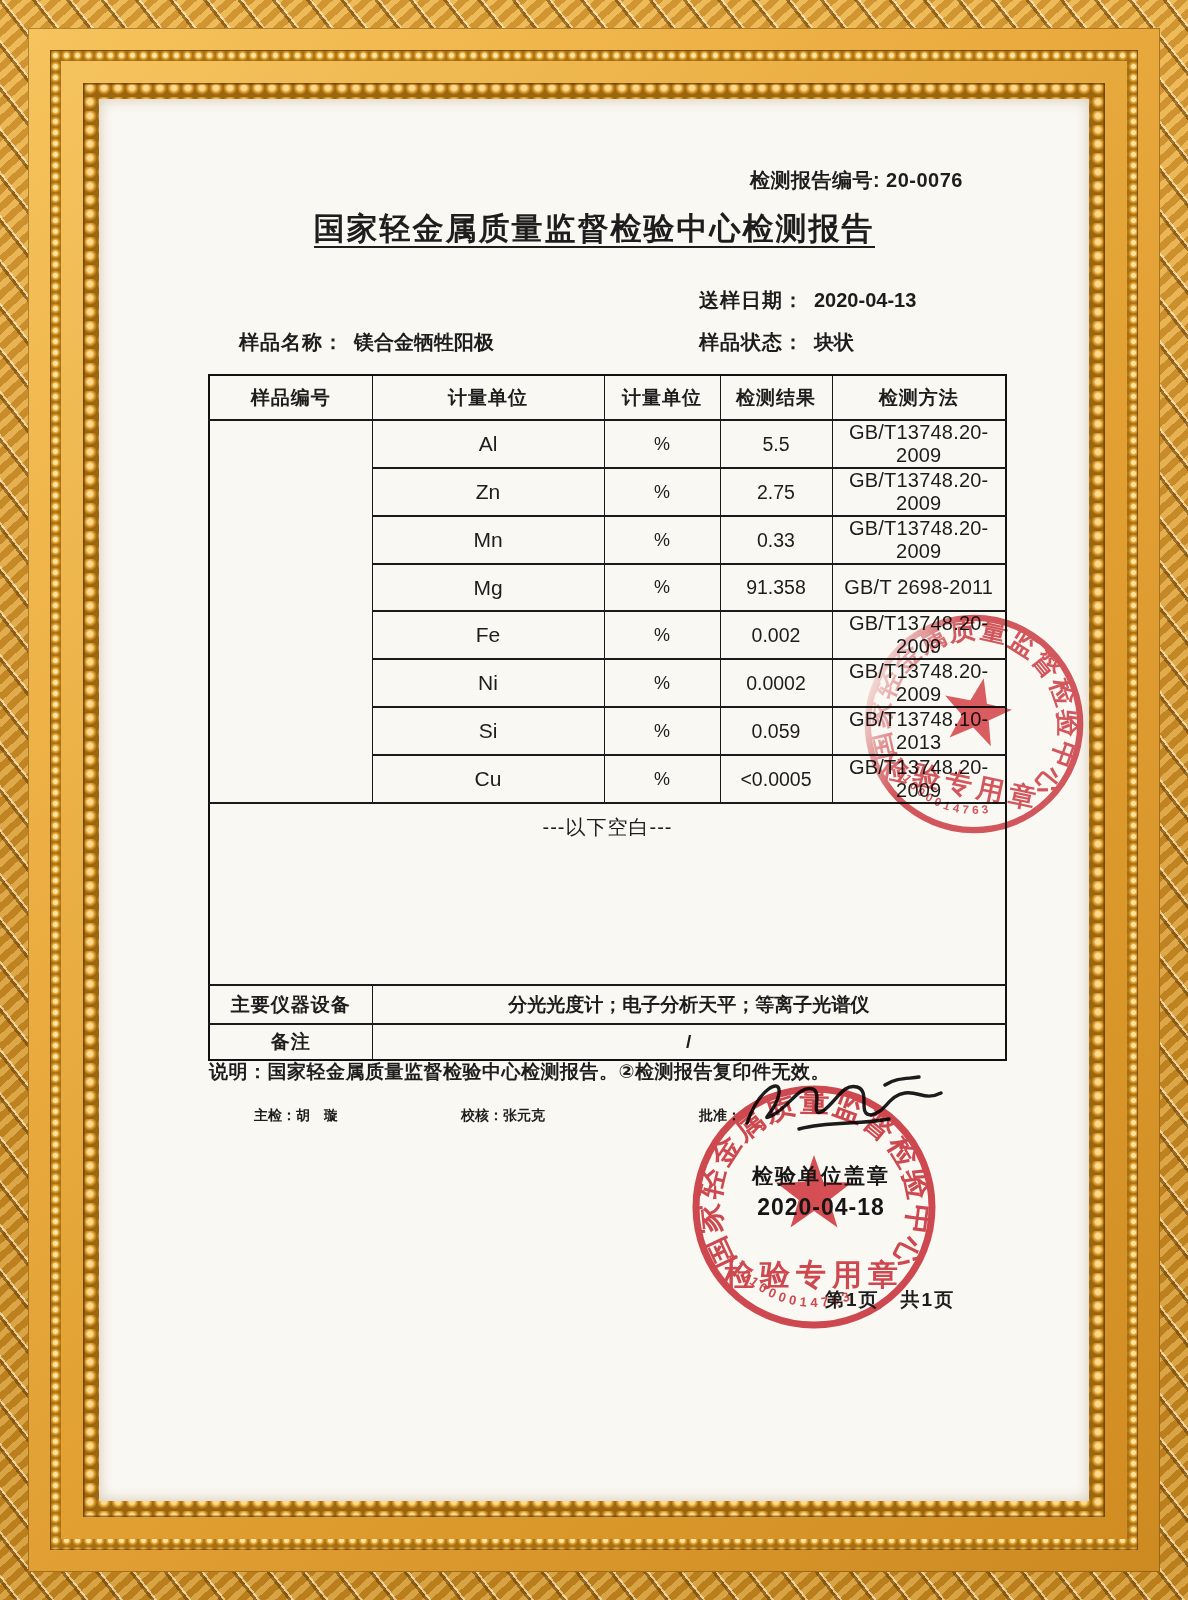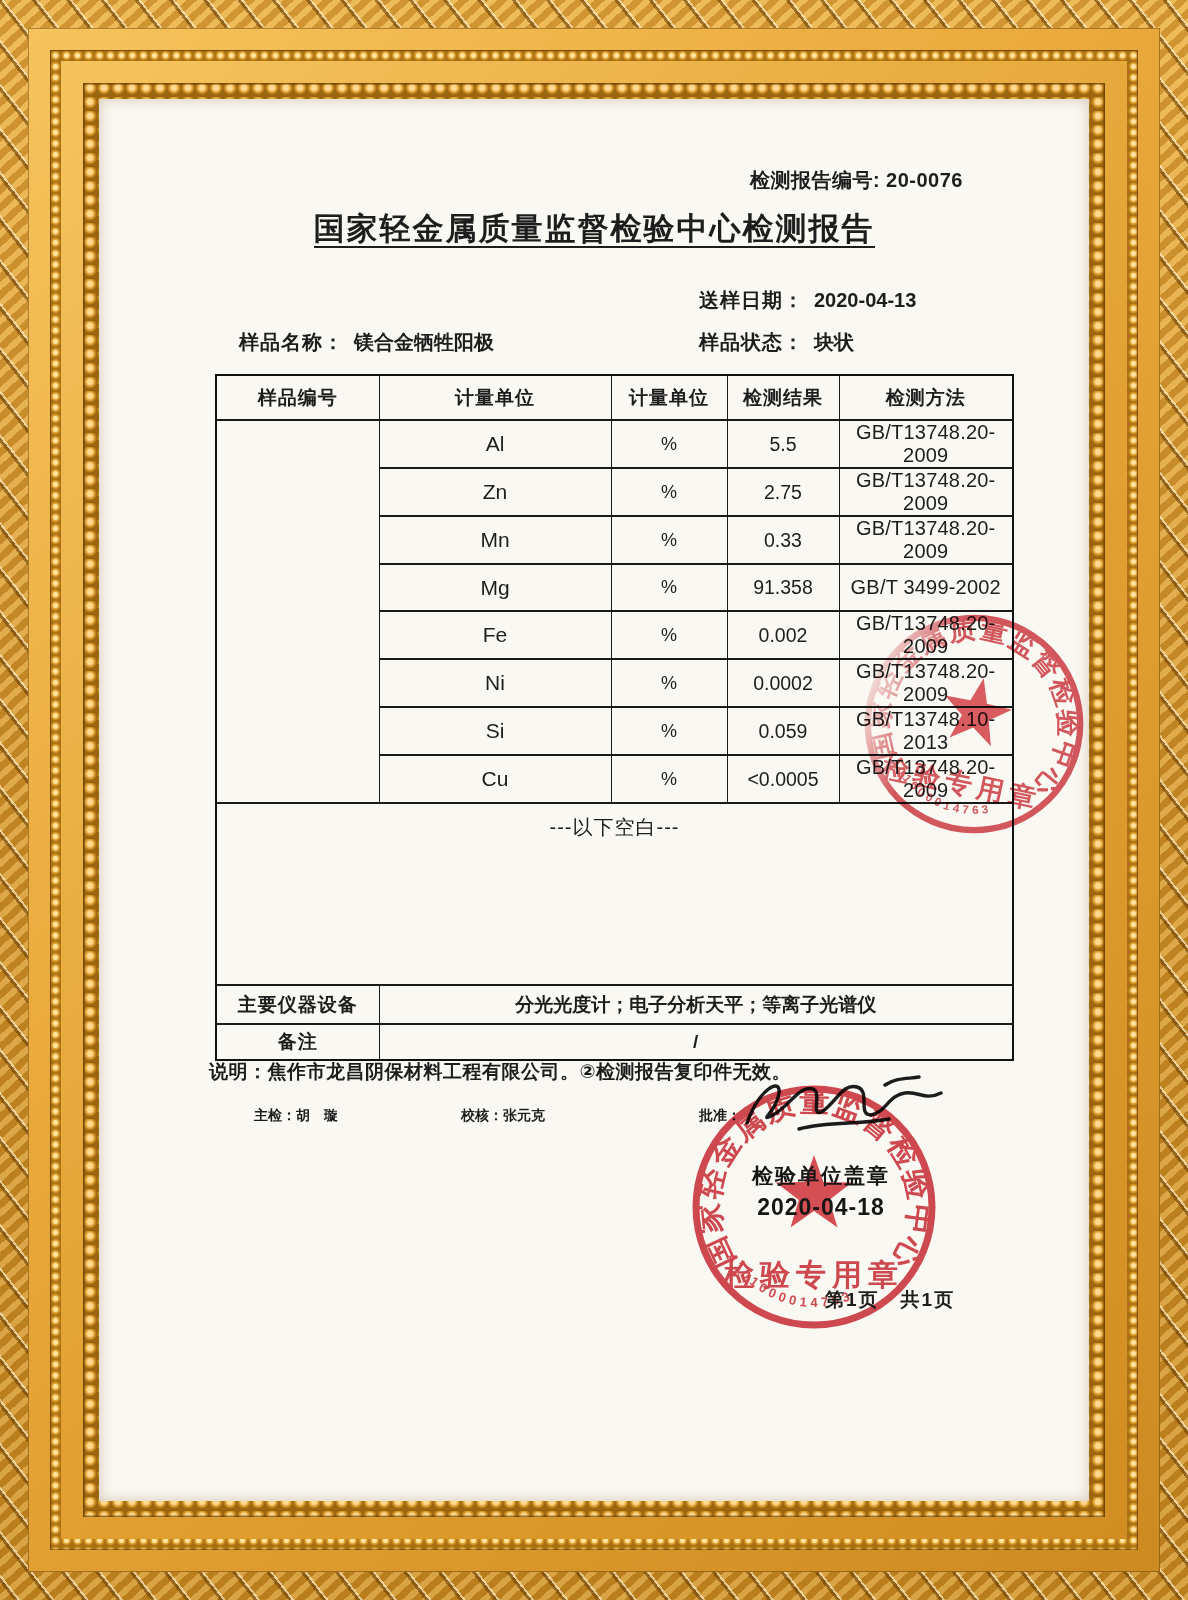--- a/index.html
+++ b/index.html
@@ -52,21 +52,21 @@
     top:109px;left:0;width:100%;text-align:center;
     font-size:31px;font-weight:800;letter-spacing:2px;
   }
   .title span{border-bottom:2.5px solid #1d1d1d;padding-bottom:0;}
   .meta-row{left:0;width:100%;height:26px;font-size:20px;font-weight:700;}
   .meta-row .pair{position:absolute;white-space:nowrap;}
   .meta-label{letter-spacing:1px;}
   .meta-value{margin-left:10px;}
   
   table.report{
-    position:absolute;left:116px;top:275px;width:797px;
+    position:absolute;left:109px;top:275px;width:797px;
     border-collapse:collapse;table-layout:fixed;
     font-size:19px;
   }
   table.report td,table.report th{
     border:1.6px solid #1a1a1a;text-align:center;vertical-align:middle;
     padding:0;overflow:hidden;
   }
   table.report{border:2.5px solid #111;}
   table.report th{font-size:19px;font-weight:700;height:43px;border-bottom-width:2.4px;letter-spacing:1px;}
   table.report td{border-top-width:2.2px;}
@@ -163,21 +163,21 @@
         <tr class="data-row">
           <td class="elem">Mn</td>
           <td class="unit">%</td>
           <td class="result">0.33</td>
           <td class="method">GB/T13748.20-2009</td>
         </tr>
         <tr class="data-row">
           <td class="elem">Mg</td>
           <td class="unit">%</td>
           <td class="result">91.358</td>
-          <td class="method">GB/T 3499-2002</td>
+          <td class="method">GB/T 2698-2011</td>
         </tr>
         <tr class="data-row">
           <td class="elem">Fe</td>
           <td class="unit">%</td>
           <td class="result">0.002</td>
           <td class="method">GB/T13748.20-2009</td>
         </tr>
         <tr class="data-row">
           <td class="elem">Ni</td>
           <td class="unit">%</td>
@@ -203,21 +203,21 @@
           <td class="row-label">主要仪器设备</td>
           <td colspan="4" class="left-val">分光光度计；电子分析天平；等离子光谱仪</td>
         </tr>
         <tr class="remark-row">
           <td class="row-label">备注</td>
           <td colspan="4" class="left-val">/</td>
         </tr>
       </tbody>
               </table>
 
-      <div class="abs note-line">说明：焦作市龙昌阴保材料工程有限公司。②检测报告复印件无效。</div>
+      <div class="abs note-line">说明：国家轻金属质量监督检验中心检测报告。②检测报告复印件无效。</div>
 
       <div class="abs sig-row">
         <span class="pair" style="left:155px;">
           <span>主检：</span><span>胡　璇</span>
         </span>
         <span class="pair" style="left:362px;">
           <span>校核：</span><span>张元克</span>
         </span>
         <span class="pair" style="left:600px;">
           <span>批准：</span>

